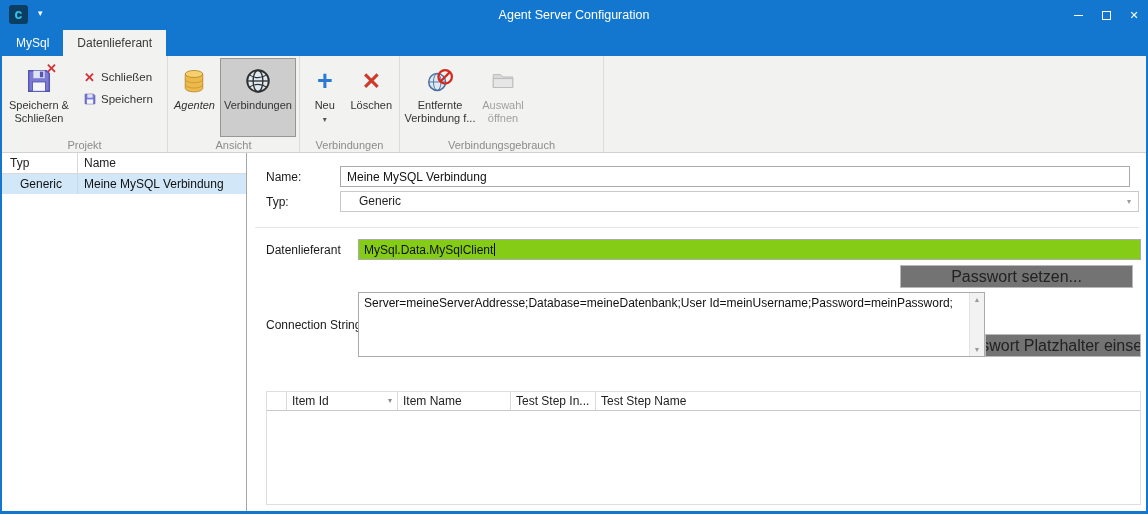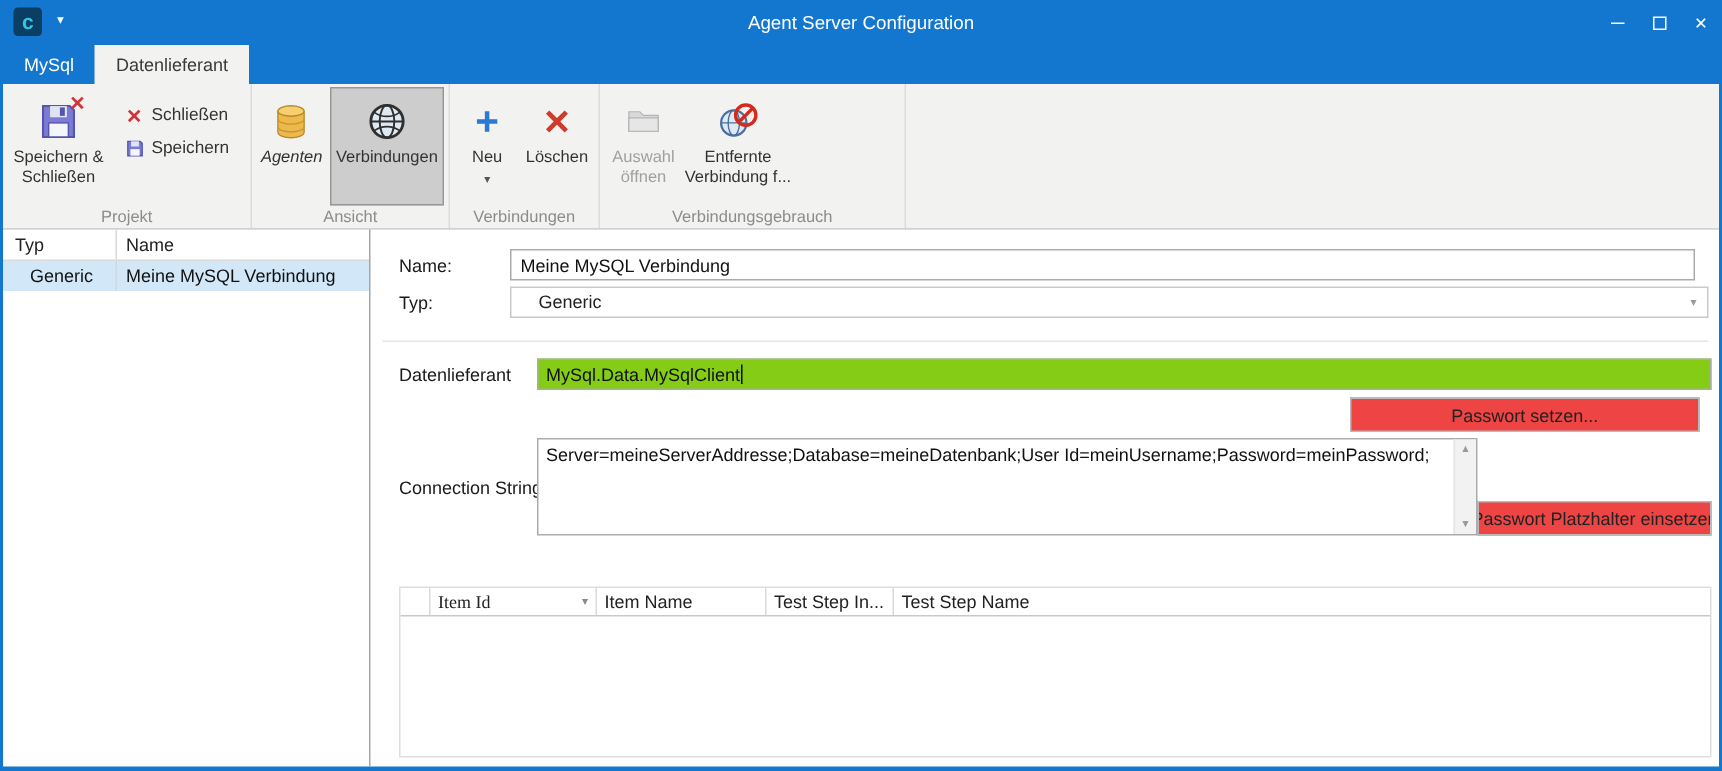--- a/index.html
+++ b/index.html
@@ -60,34 +60,34 @@
   .flabel { position:absolute; font-size:12px; color:#1a1a1a; }
   .tinput { position:absolute; height:21px; border:1px solid #ababab; font-size:12px; padding:0 6px;
             font-family:"Liberation Sans", sans-serif; color:#111; background:#fff; }
   .combo { position:absolute; height:21px; border:1px solid #c9c9c9; display:flex; background:#fff; }
   .combo .val { flex:1; padding-left:18px; font-size:12px; line-height:19px; color:#222; }
   .combo .arrow { width:18px; text-align:center; font-size:8px; color:#9a9a9a; line-height:19px; }
   .hsep { position:absolute; height:1px; background:#e5e5e5; }
   .divinput { position:absolute; height:21px; border:1px solid #ababab; background:#84cc16; display:flex;
               align-items:center; padding:0 5px; font-size:12px; color:#111; }
   .caret { width:1px; height:13px; background:#000; margin-left:1px; }
-  .gbtn { position:absolute; background:#ef4444; border:1px solid #b9b9b9; font-size:12px; color:#222;
+  .gbtn { position:absolute; background:#737373; border:1px solid #b9b9b9; font-size:16px; color:#222;
           display:flex; align-items:center; justify-content:center; overflow:hidden; white-space:nowrap; }
   .cs-box { position:absolute; border:1px solid #ababab; background:#fff; }
   .cs-text { position:absolute; left:5px; top:3px; right:19px; font-size:12px; line-height:15px; color:#111;
              word-break:break-all; }
   .cs-scroll { position:absolute; right:0; top:0; bottom:0; width:15px; background:#f2f2f2;
                border-left:1px solid #e3e3e3; display:flex; flex-direction:column; justify-content:space-between; }
   .cs-scroll span { font-size:7px; color:#9a9a9a; text-align:center; height:13px; line-height:13px; }
   .usage-label { font-weight:bold; }
   .usage-table { position:absolute; border:1px solid #dedede; background:#fff; }
   .ut-header { height:19px; display:flex; border-bottom:1px solid #c9c9c9; font-size:12px; color:#222; }
   .ut-cell { border-right:1px solid #dadada; padding-left:5px; line-height:18px; position:relative; }
   .ut-c0 { width:20px; }
-  .ut-c1 { width:111px;font-family:Liberation Serif, serif; }
+  .ut-c1 { width:111px; }
   .ut-c2 { width:113px; }
   .ut-c3 { width:85px; }
   .ut-c4 { flex:1; border-right:none; }
   .filter-arrow { position:absolute; right:5px; top:0; font-size:8px; color:#8a8a8a; line-height:18px; }
 </style>
 </head>
 <body>
 
 <div class="window">
 
@@ -182,42 +182,42 @@
         <span class="split-caret">▾</span>
       </div>
       <div class="bigbtn" style="width:50px;">
         <span class="iconbox redx-big">✕</span>
         <span>Löschen</span>
       </div>
       <div class="rgroup-label">Verbindungen</div>
     </div>
 
     <div class="rgroup" style="width:204px;">
-      <div class="bigbtn disabled-btn" style="width:52px;">
-        <span class="iconbox">
-          <svg width="26" height="26" viewBox="0 0 32 32">
-            <path d="M4 8 h9 l3 3 h12 v13 H4 z" fill="#d9d9d9" stroke="#b5b5b5"></path>
-            <path d="M4 13 h24 v11 H4 z" fill="#e6e6e6" stroke="#b5b5b5"></path>
-          </svg>
-        </span>
-        <span>Auswahl</span>
-        <span>öffnen</span>
-      </div>
       <div class="bigbtn" style="width:74px;">
         <span class="iconbox">
           <svg width="30" height="30" viewBox="0 0 32 32">
             <circle cx="13" cy="17" r="9" fill="#dfe9f2" stroke="#4b70a0" stroke-width="1.6"></circle>
             <ellipse cx="13" cy="17" rx="4" ry="9" fill="none" stroke="#4b70a0"></ellipse>
             <line x1="4" y1="17" x2="22" y2="17" stroke="#4b70a0"></line>
             <circle cx="21.5" cy="11.5" r="7.2" fill="none" stroke="#d42a1e" stroke-width="2.4"></circle>
             <line x1="16.5" y1="16.5" x2="26.5" y2="6.5" stroke="#d42a1e" stroke-width="2.4"></line>
           </svg>
         </span>
         <span>Entfernte</span>
         <span>Verbindung f...</span>
+      </div>
+      <div class="bigbtn disabled-btn" style="width:52px;">
+        <span class="iconbox">
+          <svg width="26" height="26" viewBox="0 0 32 32">
+            <path d="M4 8 h9 l3 3 h12 v13 H4 z" fill="#d9d9d9" stroke="#b5b5b5"></path>
+            <path d="M4 13 h24 v11 H4 z" fill="#e6e6e6" stroke="#b5b5b5"></path>
+          </svg>
+        </span>
+        <span>Auswahl</span>
+        <span>öffnen</span>
       </div>
       <div class="rgroup-label">Verbindungsgebrauch</div>
     </div>
 
     <div style="flex:1;"></div>
   </div>
 
   <div class="content">
 
     <div class="left-panel">

